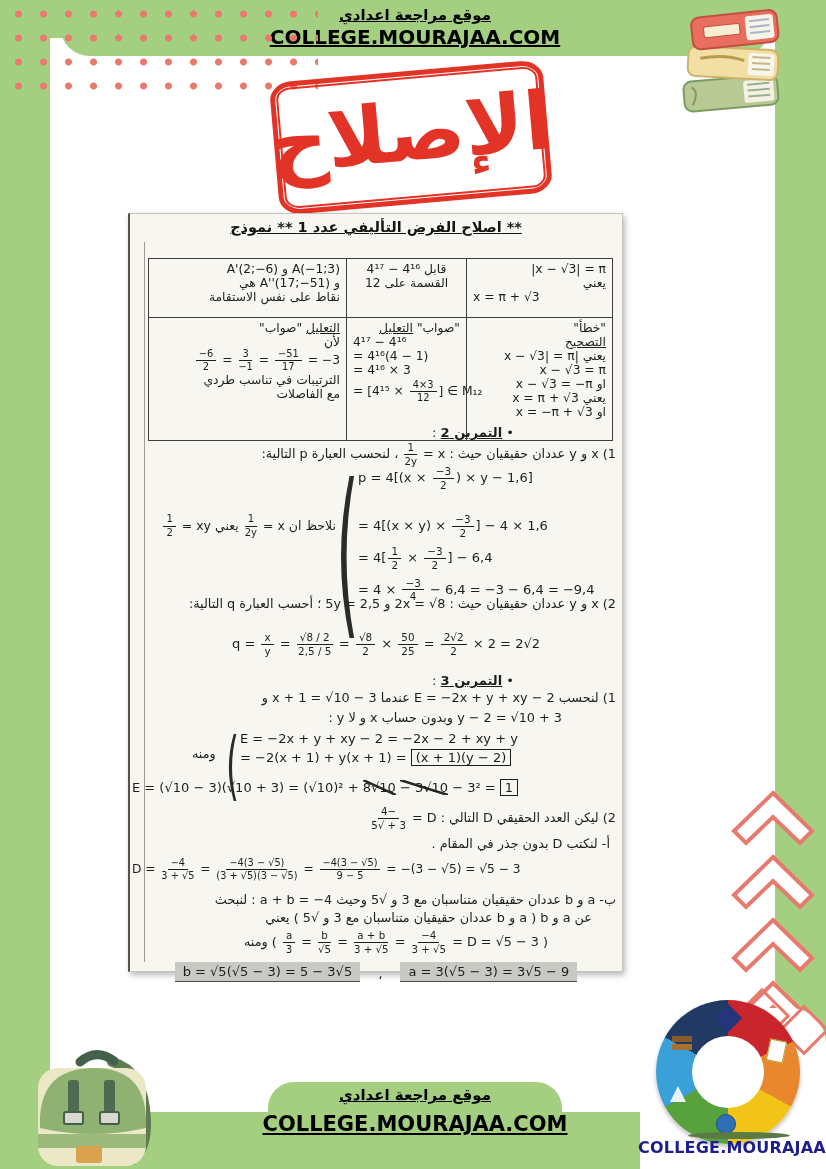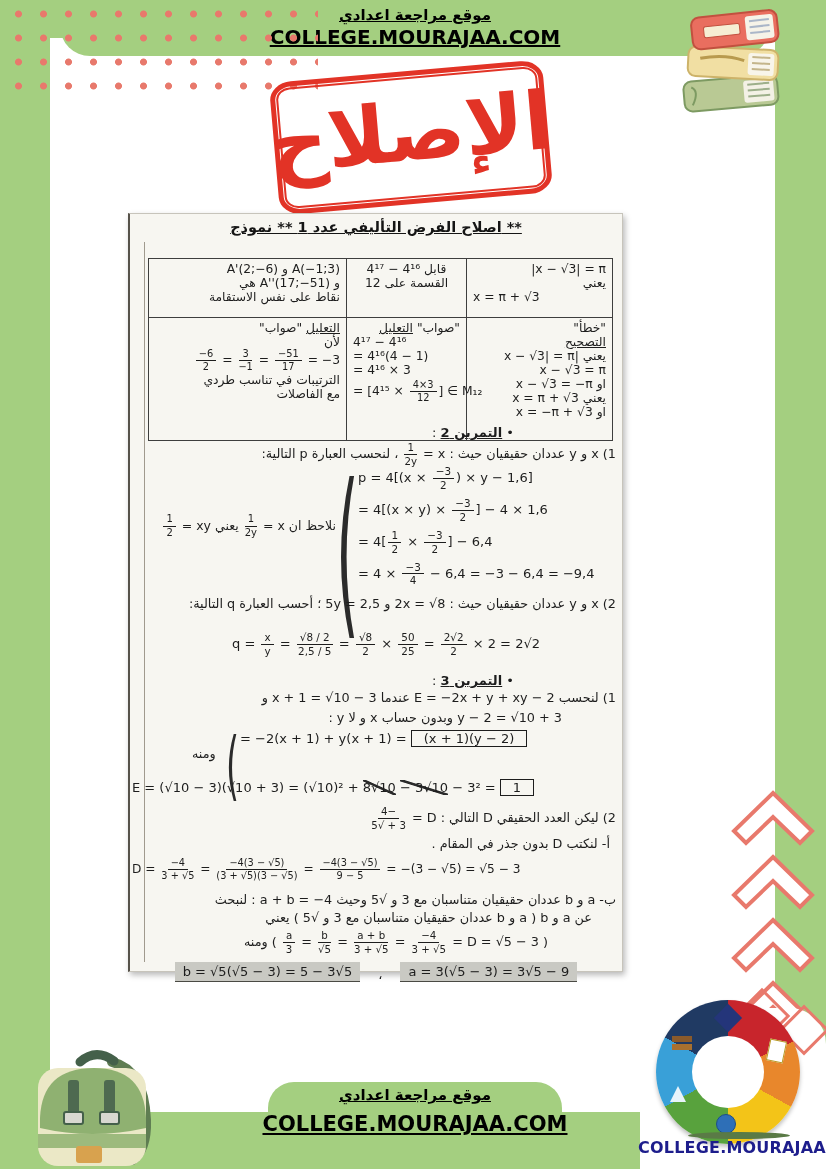--- a/index.html
+++ b/index.html
@@ -13,21 +13,21 @@
         background-size:25px 24px;background-position:6px 2px;}
   
   .scan{background:#f7f6f1;border:1px solid #c7c4bb;border-left:2px solid #56524a;
         box-shadow:2px 3px 6px rgba(0,0,0,.28);color:#1d1d1d;font-size:13px;}
   .scan .rtl{direction:rtl;text-align:right;}
   .mline{white-space:nowrap;}
   .frac{display:inline-flex;flex-direction:column;align-items:center;vertical-align:middle;
         line-height:1.05;font-size:.8em;margin:0 2px;}
   .frac .fn{border-bottom:1px solid #1d1d1d;padding:0 3px 1px;}
   .frac .fd{padding-top:1px;}
-  .boxed{border:1.4px solid #1d1d1d;padding:0 12px;}
+  .boxed{border:1.4px solid #1d1d1d;padding:0 4px;}
   .strike{background:linear-gradient(to top right,rgba(0,0,0,0) 44%,#2a2a2a 47%,#2a2a2a 53%,rgba(0,0,0,0) 56%);}
   .u{text-decoration:underline;}
   .b{font-weight:bold;}
   table.t{border-collapse:collapse;table-layout:fixed;direction:rtl;}
   table.t td{border:1.6px solid #3e3e3e;vertical-align:top;padding:3px 6px;font-size:12.3px;}
   .brace{position:absolute;color:#2b2b2b;line-height:1;transform-origin:left top;}
   .res{background:#c9c9c3;border-bottom:1.6px solid #4a4a44;padding:2px 8px;white-space:nowrap;}
   
   #stamp{left:274px;top:71px;width:274px;height:133px;transform:rotate(-5deg);}
   #stamp .outer{position:absolute;inset:0;border:5px solid #e23326;border-radius:22px/18px;}
@@ -216,21 +216,21 @@
       <span class="b u">التمرين 2</span>
       <span>:</span>
     </div>
     <div class="abs rtl" style="right:6px;top:228px;width:478px;font-size:12.8px;">1) x و y عددان حقيقيان حيث : x = <span class="frac">
           <span class="fn">1</span>
           <span class="fd">2y</span>
         </span> ، لنحسب العبارة p التالية:</div>
 
     <div class="brace" style="left:206px;top:246px;font-size:182px;transform:scale(.32,1);color:#2b2b2b;">(</div>
     <div class="abs" dir="ltr" style="left:228px;top:252px;width:250px;">
-      <div class="mline" style="margin-bottom:7px;">p = 4[(x × <span class="frac">
+      <div class="mline" style="margin-bottom:23px;">p = 4[(x × <span class="frac">
             <span class="fn">−3</span>
             <span class="fd">2</span>
           </span>) × y − 1,6]</div>
       <div class="mline" style="margin-bottom:7px;">= 4[(x × y) × <span class="frac">
             <span class="fn">−3</span>
             <span class="fd">2</span>
           </span>] − 4 × 1,6</div>
       <div class="mline" style="margin-bottom:7px;">= 4[<span class="frac">
             <span class="fn">1</span>
             <span class="fd">2</span>
@@ -272,20 +272,21 @@
     <div class="abs rtl" style="right:108px;top:459px;font-size:13px;">
       <span>•</span>
       <span class="b u">التمرين 3</span>
       <span>:</span>
     </div>
     <div class="abs rtl" style="right:6px;top:476px;width:478px;font-size:12.8px;">1) لنحسب E = −2x + y + xy − 2 عندما x + 1 = √10 − 3 و</div>
     <div class="abs rtl" style="right:60px;top:496px;width:400px;font-size:12.8px;">y − 2 = √10 + 3 وبدون حساب x و لا y :</div>
 
     <div class="brace" style="left:96px;top:514px;font-size:74px;transform:scale(.45,1);color:#2b2b2b;">(</div>
     <div class="abs" dir="ltr" style="left:110px;top:517px;width:360px;">
+      <div class="mline" style="margin-bottom:4px;">E = −2x + y + xy − 2 = −2x − 2 + xy + y</div>
       <div class="mline">= −2(x + 1) + y(x + 1) = <span class="boxed">(x + 1)(y − 2)</span></div>
     </div>
     <div class="abs rtl" style="left:62px;top:532px;font-size:12.8px;">ومنه</div>
     <div class="abs mline" dir="ltr" style="left:2px;top:566px;width:484px;font-size:13px;">E = (√10 − 3)(√10 + 3) = (√10)² + <span class="strike">8√10</span> <span class="strike">− 3√10</span> − 3² = <span class="boxed">1</span></div>
 
     <div class="abs rtl" style="right:6px;top:592px;width:478px;font-size:12.8px;">2) ليكن العدد الحقيقي D التالي : D = <span class="frac">
           <span class="fn">−4</span>
           <span class="fd">3 + √5</span>
         </span></div>
     <div class="abs rtl" style="right:12px;top:622px;width:460px;font-size:12.8px;">أ- لنكتب D بدون جذر في المقام .</div>

